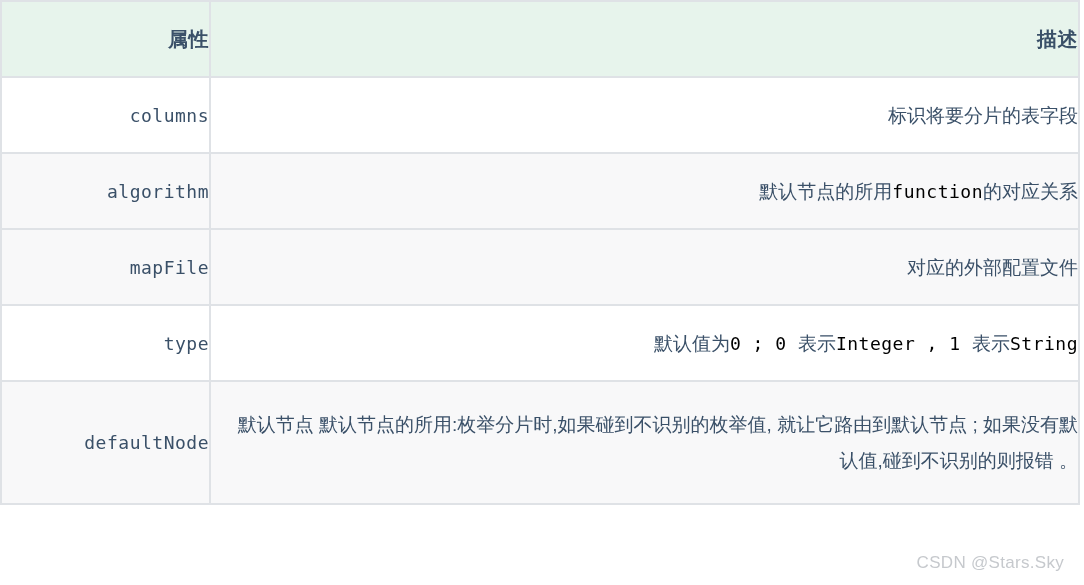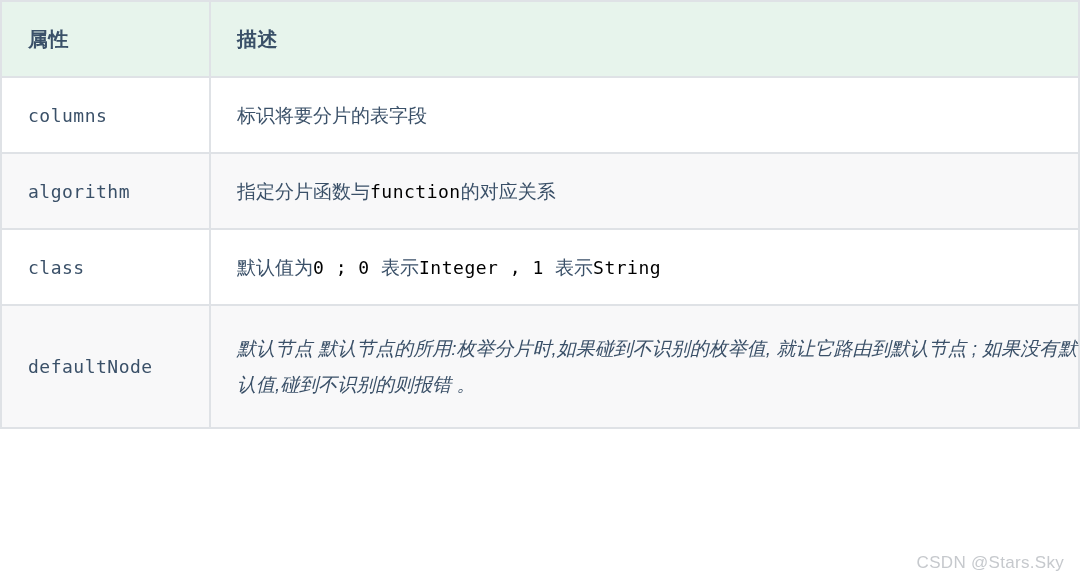--- a/index.html
+++ b/index.html
@@ -34,21 +34,21 @@
     border-right: 2px solid #dfe2e6;
   }
 
   col.col-attr { width: 209px; }
   col.col-desc { width: 869px; }
 
   table.attr-table th,
   table.attr-table td {
     border: 2px solid #dfe2e6;
     padding: 0 0 0 26px;
-    text-align: left;
+    text-align: right;
     vertical-align: middle;
     color: #3a5068;
   }
 
   thead th {
     background: #e7f4ec;
     height: 74px;
     font-weight: bold;
     font-size: 20px;
     letter-spacing: 0.5px;
@@ -71,21 +71,20 @@
   .desc {
     font-size: 19px;
     color: #3a5068;
     line-height: 1.0;
     padding-right: 16px;
   }
 
   .desc-multiline {
     line-height: 1.85;
     padding-top: 2px;
-    font-style: italic;
   }
 
   .desc .code {
     font-size: 18px;
   }
 
   .watermark {
     position: absolute;
     right: 14px;
     bottom: 6px;
@@ -114,25 +113,31 @@
     <tbody>
       <tr class="row-odd">
         <td class="code">columns</td>
         <td class="desc">
           <span>标识将要分片的表字段</span>
         </td>
       </tr>
       <tr class="row-even">
         <td class="code">algorithm</td>
         <td class="desc">
-          <span>指定分片函数与</span><span class="code">function</span><span>的对应关系</span>
+          <span>默认节点的所用</span><span class="code">function</span><span>的对应关系</span>
+        </td>
+      </tr>
+      <tr class="row-even">
+        <td class="code">mapFile</td>
+        <td class="desc">
+          <span>对应的外部配置文件</span>
         </td>
       </tr>
       <tr class="row-odd">
-        <td class="code">class</td>
+        <td class="code">type</td>
         <td class="desc">
           <span>默认值为</span><span class="code">0 ; 0 </span><span>表示</span><span class="code">Integer , 1 </span><span>表示</span><span class="code">String</span>
         </td>
       </tr>
       <tr class="row-even row-tall">
         <td class="code">defaultNode</td>
         <td class="desc desc-multiline">
           <span>默认节点 默认节点的所用:枚举分片时,如果碰到不识别的枚举值, 就让它路由到默认节点 ; 如果没有默认值,碰到不识别的则报错 。</span>
         </td>
       </tr>

